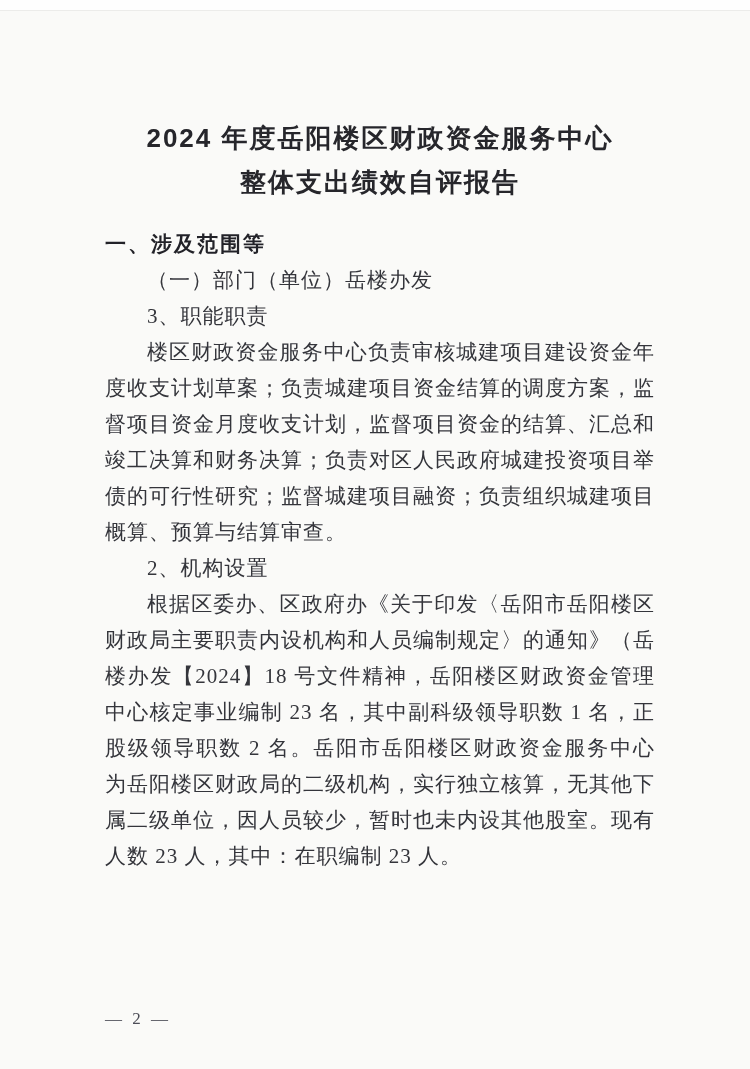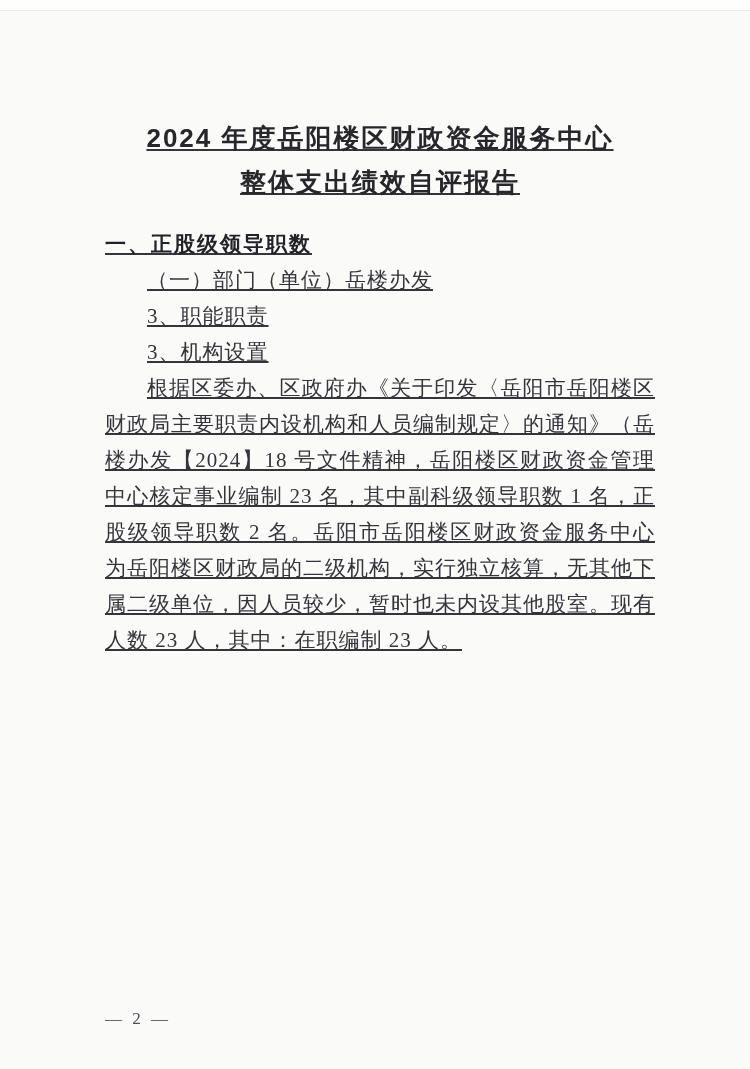--- a/index.html
+++ b/index.html
@@ -13,21 +13,20 @@
     font-family: "Liberation Serif", "DejaVu Serif", serif;
     color: #34353b;
     position: relative;
     overflow: hidden;
   }
   .page {
     position: absolute;
     inset: 0;
     padding: 0 95px 0 105px;
     box-sizing: border-box;
-    text-decoration: underline;
   }
   
   .scan-edge {
     position: absolute;
     top: 0; left: 0; right: 0;
     height: 10px;
     background: #fefefe;
     border-bottom: 1px solid #ececea;
   }
   .doc-title {
@@ -71,21 +70,22 @@
 
 <div class="page">
   <div class="scan-edge"></div>
 
   <h1 class="doc-title">
     <span class="tl">2024 年度岳阳楼区财政资金服务中心</span>
     <span class="tl">整体支出绩效自评报告</span>
   </h1>
 
   <div class="content">
-    <p class="sec-h1">一、正股级领导职数</p>
+    <p class="sec-h1">一、涉及范围等</p>
     <p class="indent2">（一）部门（单位）岳楼办发</p>
     <p class="indent2">3、职能职责</p>
-    <p class="indent2">3、机构设置</p>
+    <p class="indent2">楼区财政资金服务中心负责审核城建项目建设资金年度收支计划草案；负责城建项目资金结算的调度方案，监督项目资金月度收支计划，监督项目资金的结算、汇总和竣工决算和财务决算；负责对区人民政府城建投资项目举债的可行性研究；监督城建项目融资；负责组织城建项目概算、预算与结算审查。</p>
+    <p class="indent2">2、机构设置</p>
     <p class="indent2">根据区委办、区政府办《关于印发〈岳阳市岳阳楼区财政局主要职责内设机构和人员编制规定〉的通知》（岳楼办发【2024】18 号文件精神，岳阳楼区财政资金管理中心核定事业编制 23 名，其中副科级领导职数 1 名，正股级领导职数 2 名。岳阳市岳阳楼区财政资金服务中心为岳阳楼区财政局的二级机构，实行独立核算，无其他下属二级单位，因人员较少，暂时也未内设其他股室。现有人数 23 人，其中：在职编制 23 人。</p>
   </div>
 
   <div class="page-footer">— 2 —</div>
 </div>
 
 </body></html>

